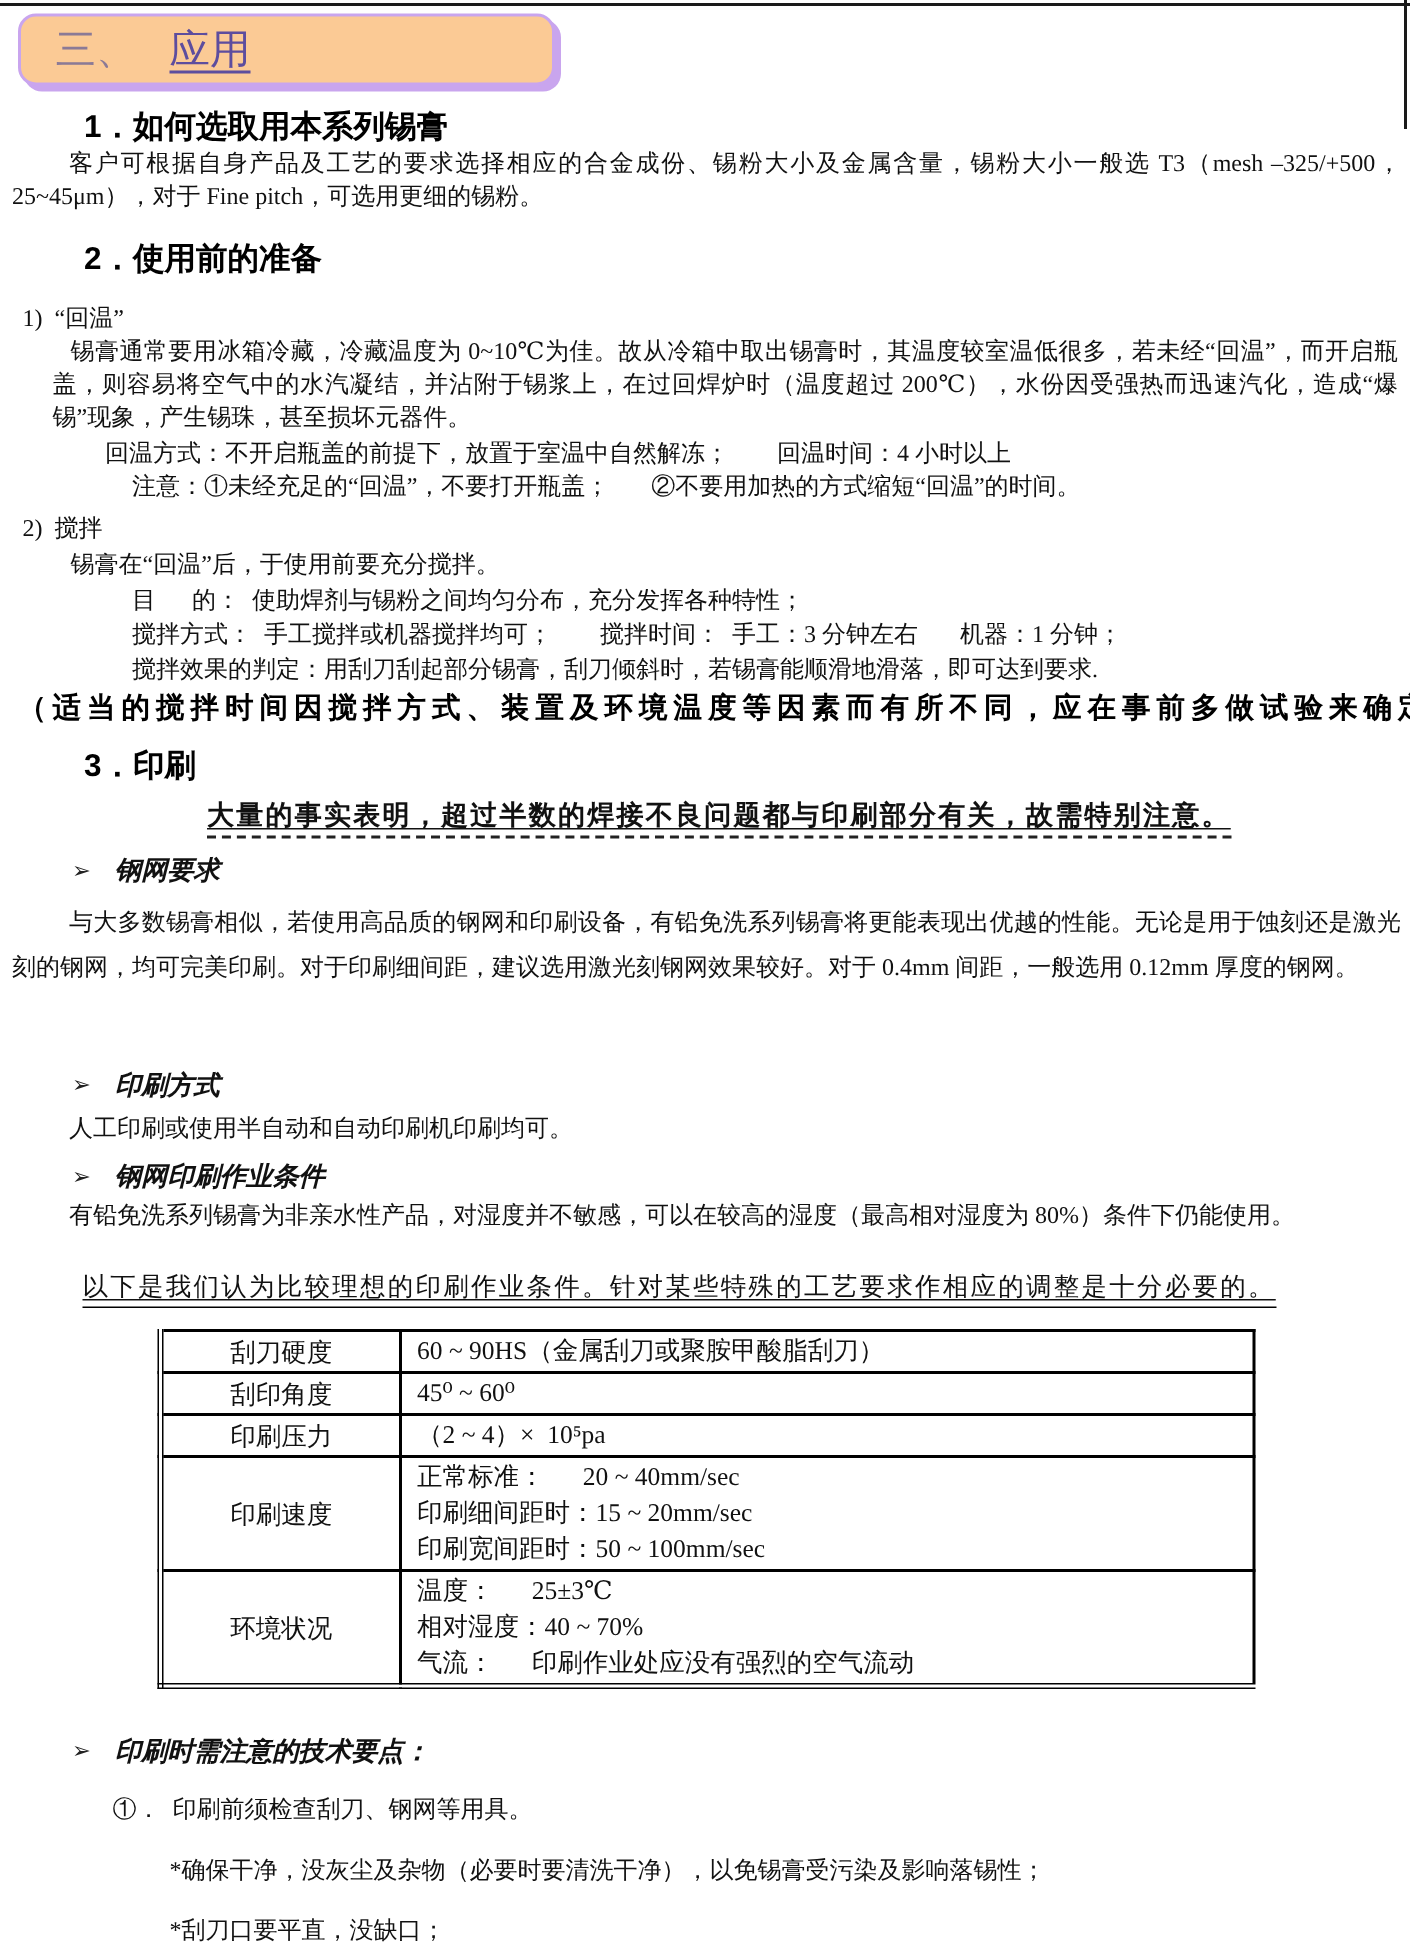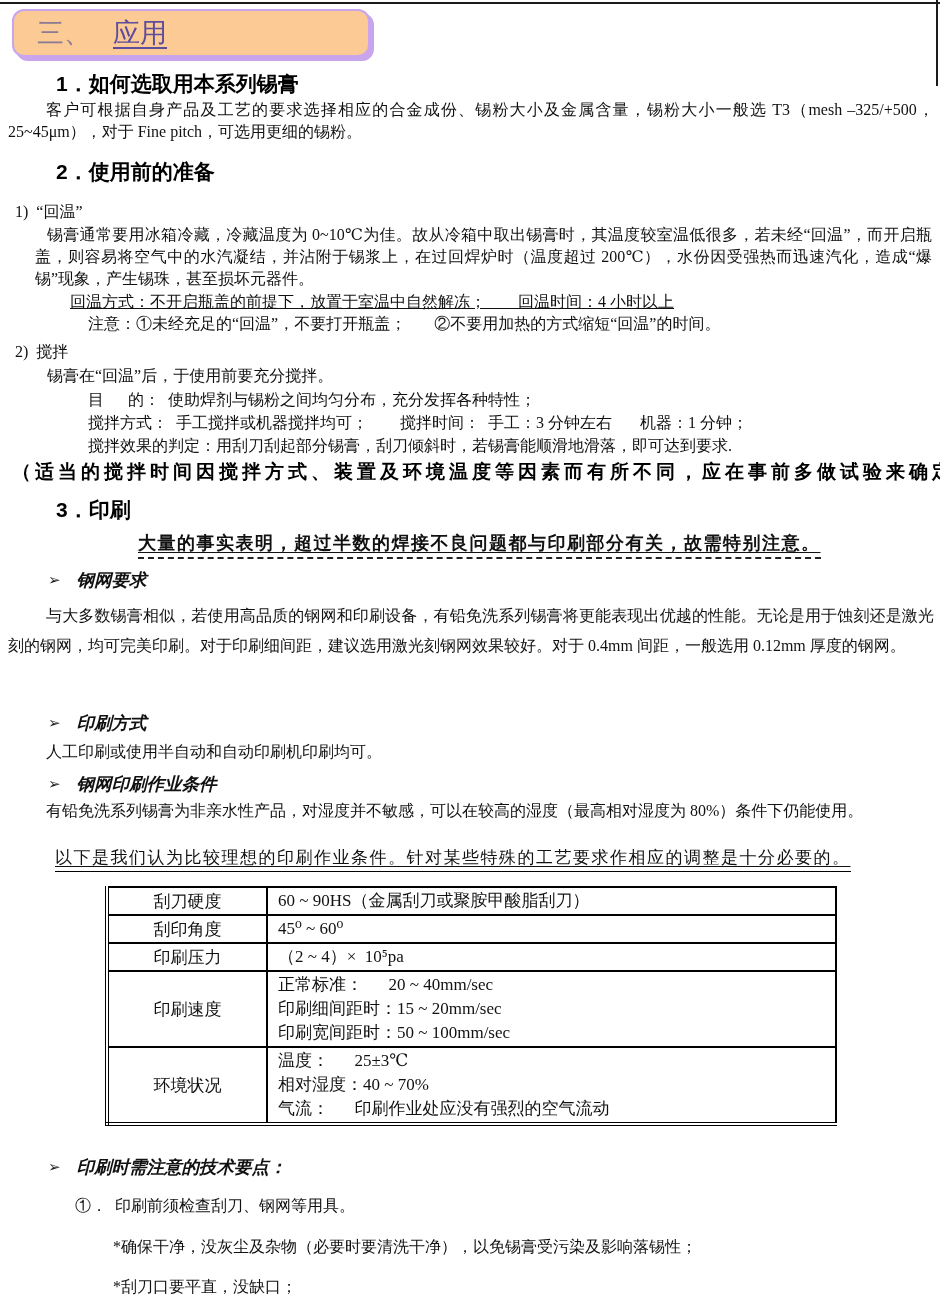--- a/index.html
+++ b/index.html
@@ -74,21 +74,21 @@
     <span class="banner-title">应用</span>
   </div>
 
   <div class="abs h" style="left:56px; top:70px;">1．如何选取用本系列锡膏</div>
   <div class="abs body16 indent38" style="left:8px; top:99px; width:926px;">客户可根据自身产品及工艺的要求选择相应的合金成份、锡粉大小及金属含量，锡粉大小一般选 T3（mesh –325/+500，25~45μm），对于 Fine pitch，可选用更细的锡粉。</div>
 
   <div class="abs h" style="left:56px; top:158px;">2．使用前的准备</div>
 
   <div class="abs line16" style="left:15px; top:202px;">1)  “回温”</div>
   <div class="abs body16 indent12" style="left:35px; top:224px; width:897px;">锡膏通常要用冰箱冷藏，冷藏温度为 0~10℃为佳。故从冷箱中取出锡膏时，其温度较室温低很多，若未经“回温”，而开启瓶盖，则容易将空气中的水汽凝结，并沾附于锡浆上，在过回焊炉时（温度超过 200℃），水份因受强热而迅速汽化，造成“爆锡”现象，产生锡珠，甚至损坏元器件。</div>
-  <div class="abs line16" style="left:70px; top:292px;text-decoration:underline;">回温方式：不开启瓶盖的前提下，放置于室温中自然解冻；        回温时间：4 小时以上</div>
+  <div class="abs line16" style="left:70px; top:292px;">回温方式：不开启瓶盖的前提下，放置于室温中自然解冻；        回温时间：4 小时以上</div>
   <div class="abs line16" style="left:88px; top:314px;text-align:center;">注意：①未经充足的“回温”，不要打开瓶盖；       ②不要用加热的方式缩短“回温”的时间。</div>
 
   <div class="abs line16" style="left:15px; top:342px;">2)  搅拌</div>
   <div class="abs line16" style="left:47px; top:366px;">锡膏在“回温”后，于使用前要充分搅拌。</div>
   <div class="abs line16" style="left:88px; top:390px;">目      的：  使助焊剂与锡粉之间均匀分布，充分发挥各种特性；</div>
   <div class="abs line16" style="left:88px; top:413px;">搅拌方式：  手工搅拌或机器搅拌均可；        搅拌时间：  手工：3 分钟左右       机器：1 分钟；</div>
   <div class="abs line16" style="left:88px; top:436px;">搅拌效果的判定：用刮刀刮起部分锡膏，刮刀倾斜时，若锡膏能顺滑地滑落，即可达到要求.</div>
   <div class="abs note-line" style="left:12px; top:459px;">（适当的搅拌时间因搅拌方式、装置及环境温度等因素而有所不同，应在事前多做试验来确定）。</div>
 
   <div class="abs h" style="left:56px; top:496px;">3．印刷</div>

